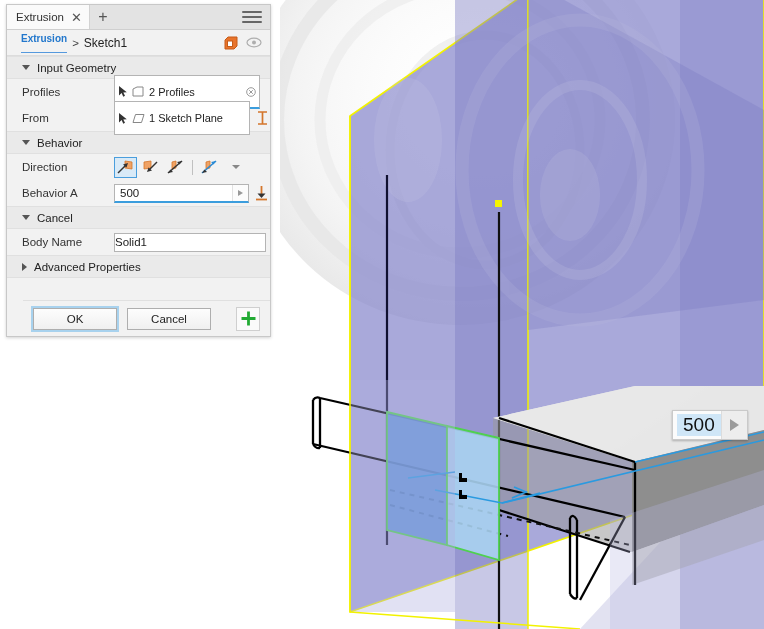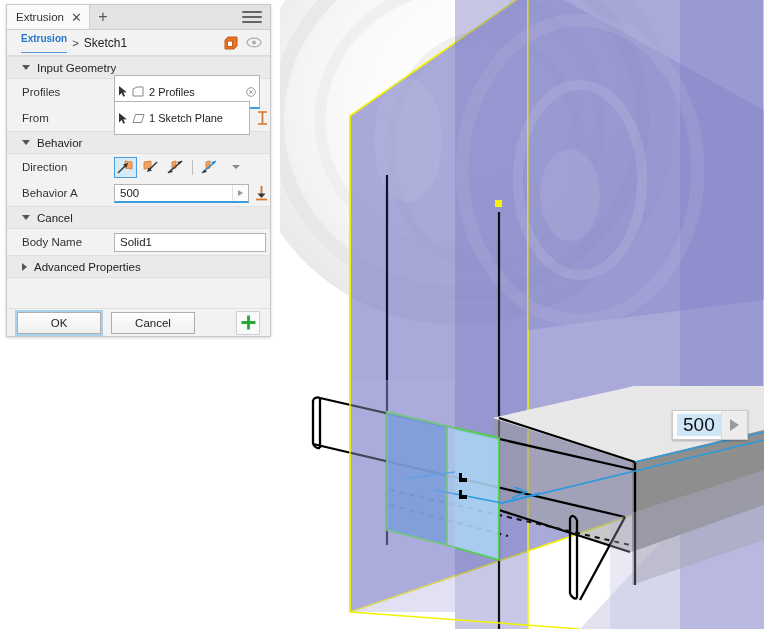--- a/index.html
+++ b/index.html
@@ -201,30 +201,29 @@
     border-bottom: 3.5px solid transparent;
     border-left: 5px solid #999;
   }
 
   
   .txt-field {
     display: flex; align-items: center;
     height: 19px;
     background: #ffffff;
     border: 1px solid #b4b4b4;
-    padding-left: 5px;
     flex: 1; max-width: 152px;
   }
   .txt-val { font-size: 11.5px; color: #222; }
 
   
   .footer {
     position: absolute;
-    left: 0; right: 0; bottom: 0;
-    height: 28px;
+    left: 16px; right: 0; bottom: 0;
+    height: 36px;
     display: flex; align-items: center;
     padding: 0 10px;
     gap: 10px;
     border-top: 1px solid #e0e0e0;
   }
   .btn {
     height: 22px; width: 84px;
     display: flex; align-items: center; justify-content: center;
     font-size: 11.5px; color: #222;
     background: linear-gradient(#fdfdfd,#f0f0f0);

